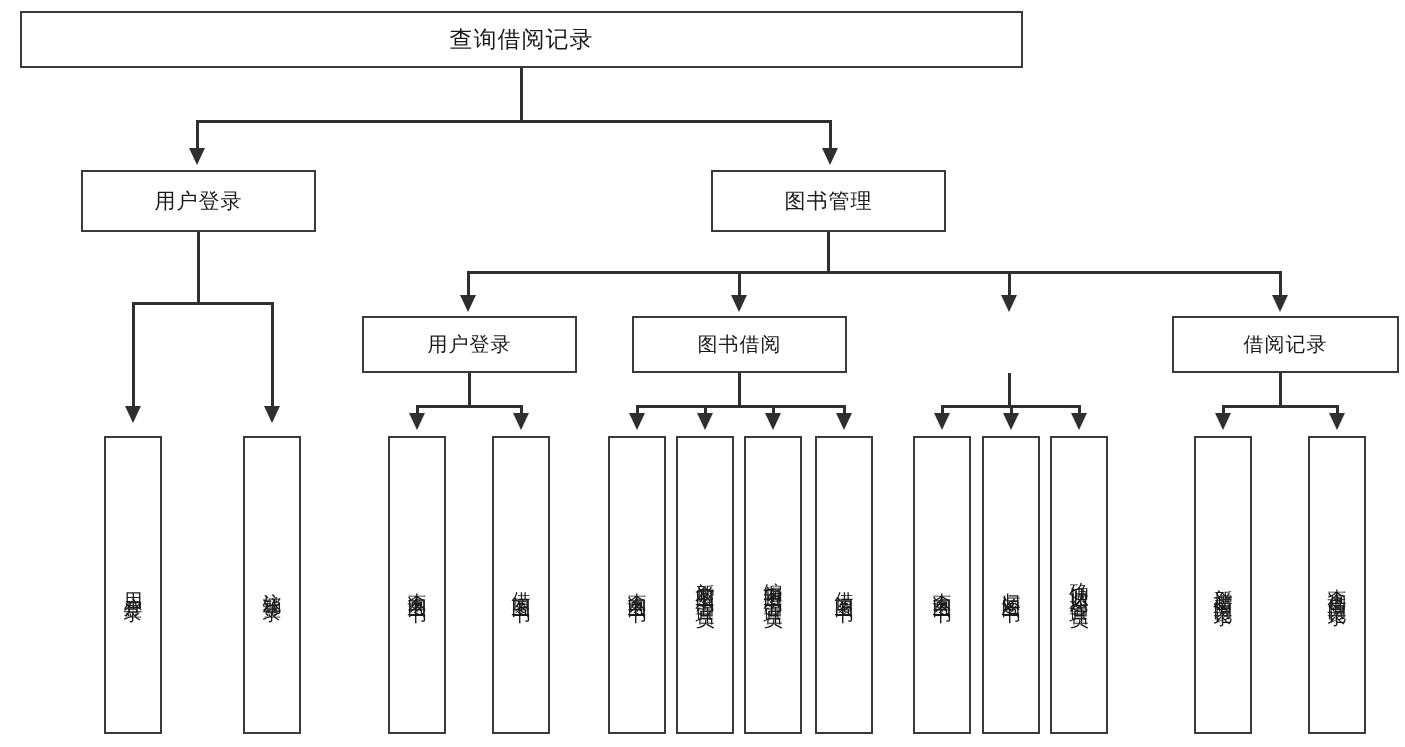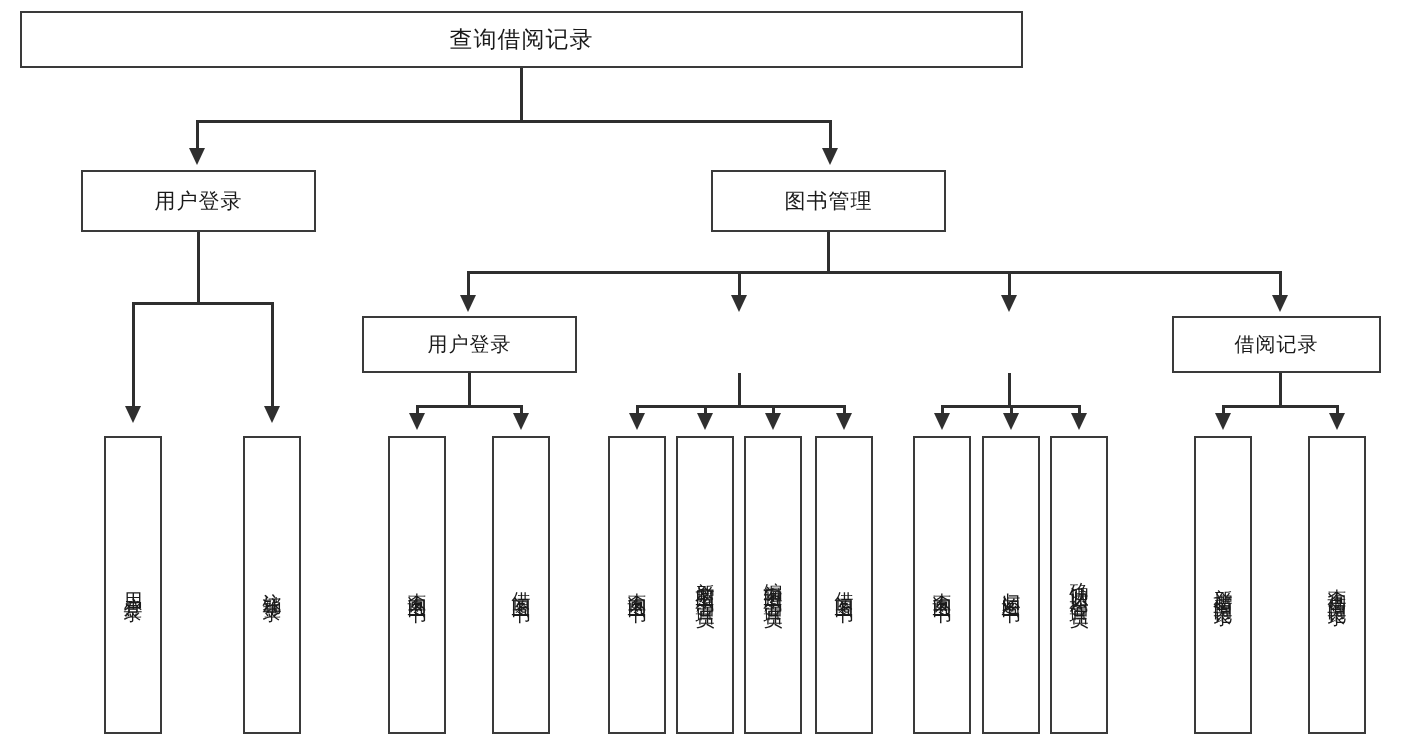--- a/index.html
+++ b/index.html
@@ -118,21 +118,24 @@
   <div class="ln vln" style="left:738px;top:271px;width:3px;height:24px;"></div>
   <div class="arrow" style="left:731px;top:295px;"></div>
   <div class="ln vln" style="left:1008px;top:271px;width:3px;height:24px;"></div>
   <div class="arrow" style="left:1001px;top:295px;"></div>
   <div class="ln vln" style="left:1279px;top:271px;width:3px;height:24px;"></div>
   <div class="arrow" style="left:1272px;top:295px;"></div>
 
   <div class="node lvl3" style="left:362px;top:316px;width:215px;height:57px;">
     <span>用户登录</span>
   </div>
-  <div class="node lvl3" style="left:1172px;top:316px;width:209px;height:57px;">
+  <div class="node lvl3" style="left:632px;top:316px;width:215px;height:57px;">
+    <span>图书借阅</span>
+  </div>
+  <div class="node lvl3" style="left:1172px;top:316px;width:227px;height:57px;">
     <span>借阅记录</span>
   </div>
 
   <div class="ln vln" style="left:468px;top:373px;width:3px;height:32px;"></div>
   <div class="ln hln" style="left:416px;top:405px;width:107px;height:3px;"></div>
   <div class="ln vln" style="left:416px;top:405px;width:3px;height:8px;"></div>
   <div class="arrow" style="left:409px;top:413px;"></div>
   <div class="ln vln" style="left:520px;top:405px;width:3px;height:8px;"></div>
   <div class="arrow" style="left:513px;top:413px;"></div>
 

